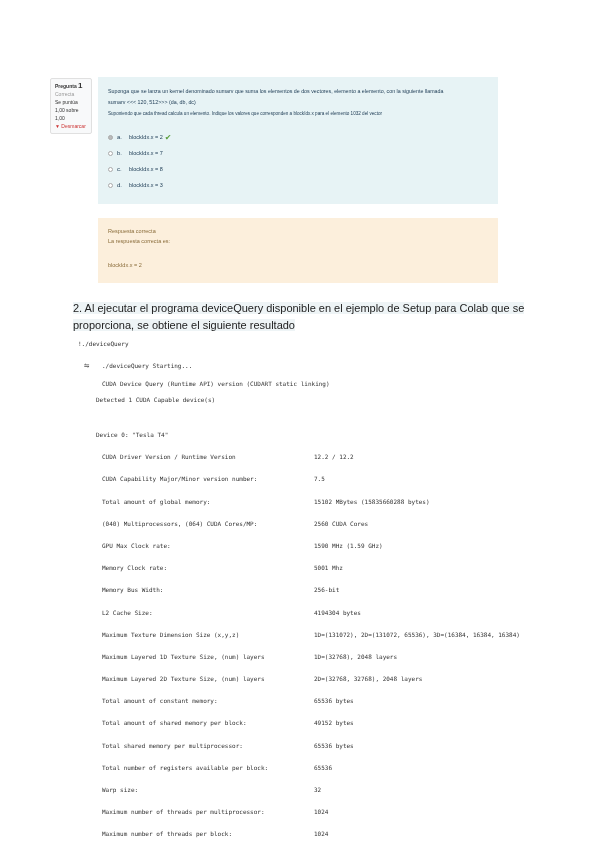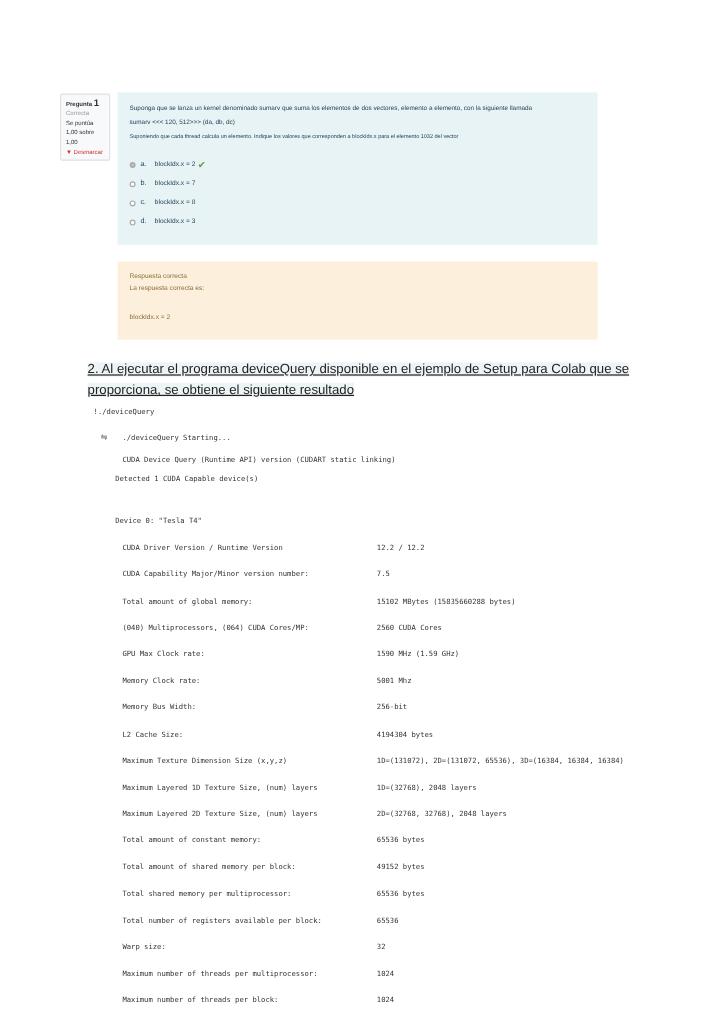--- a/index.html
+++ b/index.html
@@ -34,21 +34,21 @@
   .ans .txt { font-size: 5.5px; }
   .check { color: #5a9e3c; font-size: 8px; margin-left: 2px; }
   .feedback {
     position: absolute; left: 98px; top: 218px; width: 400px; height: 65px;
     background: #fcefdc; box-sizing: border-box; padding: 8px 10px;
     font-size: 5.5px; color: #8a6d3b; line-height: 10px;
   }
   .feedback .ans-val { margin-top: 14px; }
   .q2 {
     position: absolute; left: 73px; top: 300px; width: 470px;
-    font-size: 11px; line-height: 17px; color: #222; text-decoration: underline;
+    font-size: 11px; line-height: 17px; color: #222;
   }
   .q2 span { background: #eef4f6; }
   .code {
     position: absolute; left: 78px; top: 340px; width: 520px;
     font-family: "DejaVu Sans Mono", monospace; font-size: 6px; color: #333; white-space: pre;
   }
   .cmd { position: absolute; left: 0; top: 0; }
   .outicon { position: absolute; left: 6px; top: 20px; font-size: 9px; color: #555; }
   .startline { position: absolute; left: 24px; top: 22px; }
   .line1 { position: absolute; left: 24px; top: 40px; }

